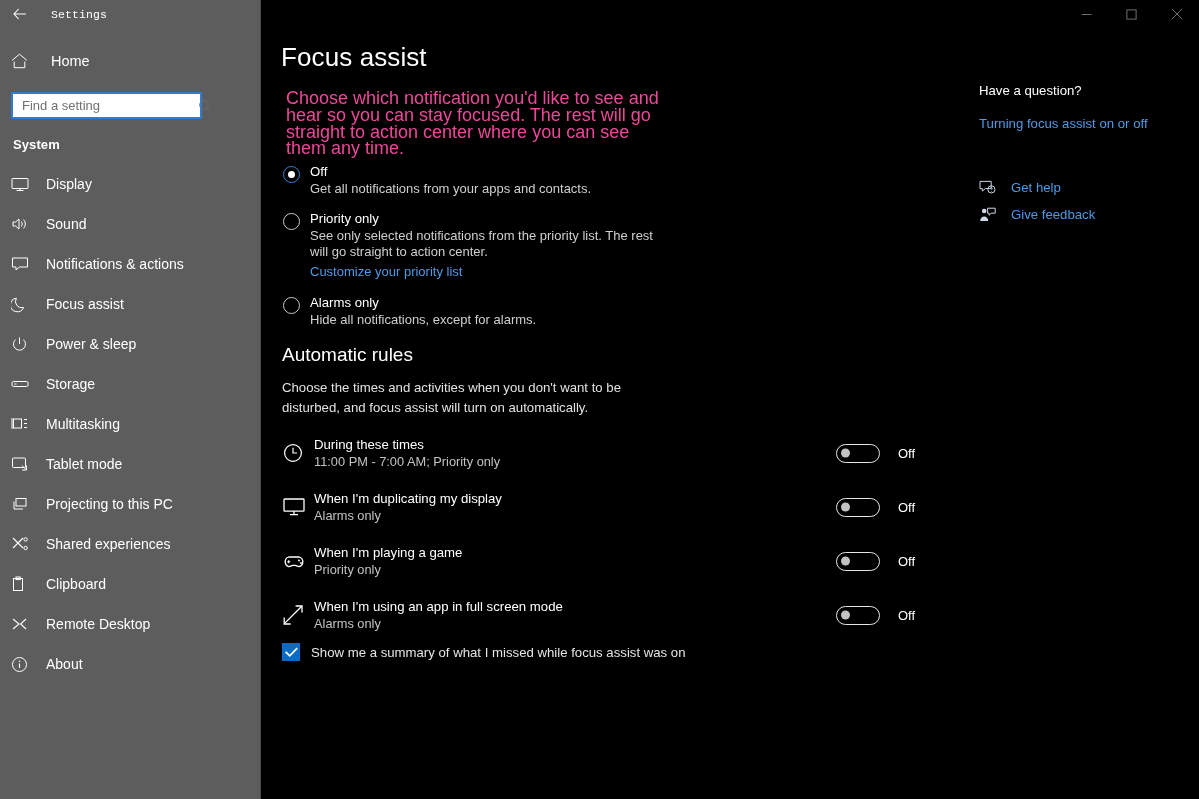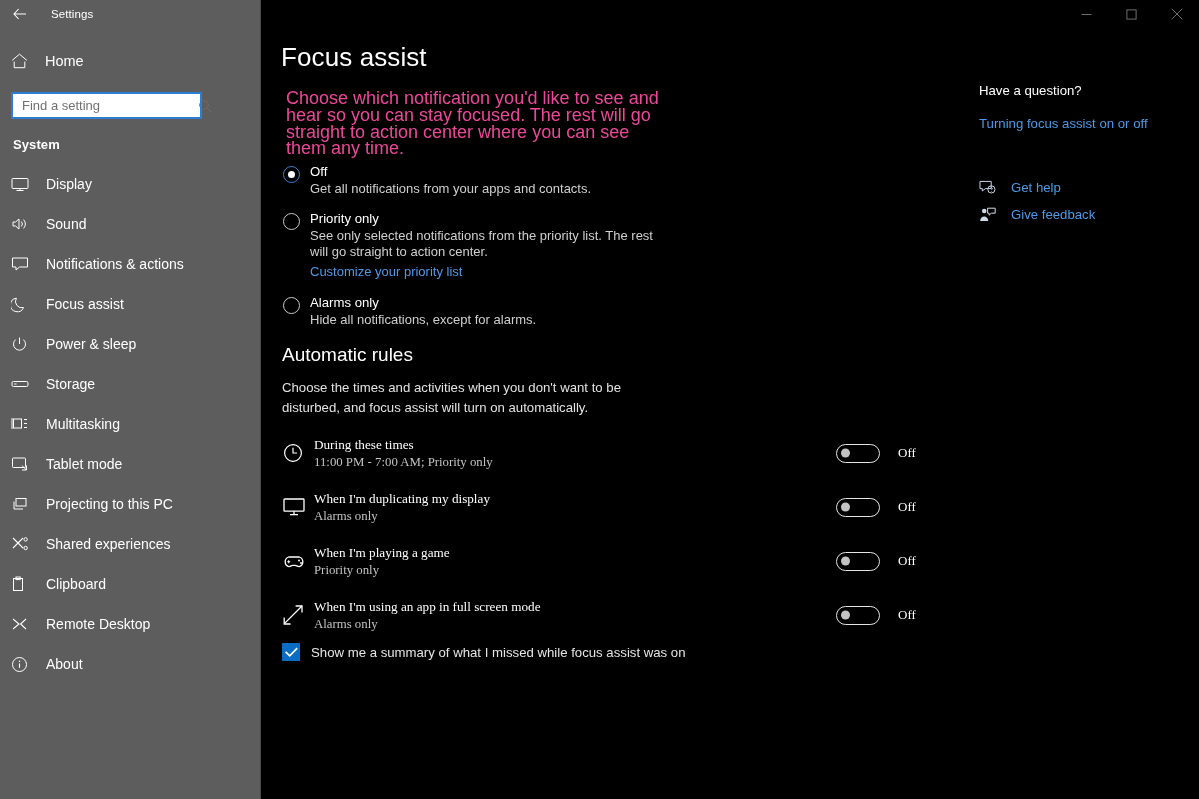--- a/index.html
+++ b/index.html
@@ -57,20 +57,21 @@
     background: #5d5d5d;
     border-right: 1px solid #4a4a4a;
     z-index: 10;
   }
 
   .nav-head {
     height: 28px;
     display: flex;
     align-items: center;
     padding-left: 6px;
+    font-family: Liberation Mono, monospace;
   }
   .back-btn {
     width: 28px;
     height: 26px;
     display: flex;
     align-items: center;
     justify-content: center;
     background: transparent;
     border: none;
     cursor: default;
@@ -92,21 +93,21 @@
   }
   .home-row .ico {
     width: 28px;
     display: flex;
     align-items: center;
     justify-content: flex-start;
   }
   .home-row .lbl {
     font-size: 14.5px;
     color: #ffffff;
-    margin-left: 6px;
+    margin-left: 12px;
   }
 
   .search-wrap {
     margin: 14px 15px 0 11px;
     position: relative;
   }
   .search-box {
     width: 191px;
     height: 27px;
     background: #ffffff;
@@ -263,21 +264,21 @@
   .sec-desc {
     position: absolute;
     left: 20px;
     top: 378px;
     width: 380px;
     font-size: 13.2px;
     line-height: 20px;
     color: #e2e2e2;
   }
 
-  .rules { position: absolute; left: 18px; top: 426px; width: 400px; font-family: Liberation Serif, serif; }
+  .rules { position: absolute; left: 18px; top: 426px; width: 400px; }
   .rule-row {
     position: relative;
     height: 54px;
     display: flex;
     align-items: center;
   }
   .rule-ico {
     width: 34px;
     min-width: 34px;
     display: flex;

